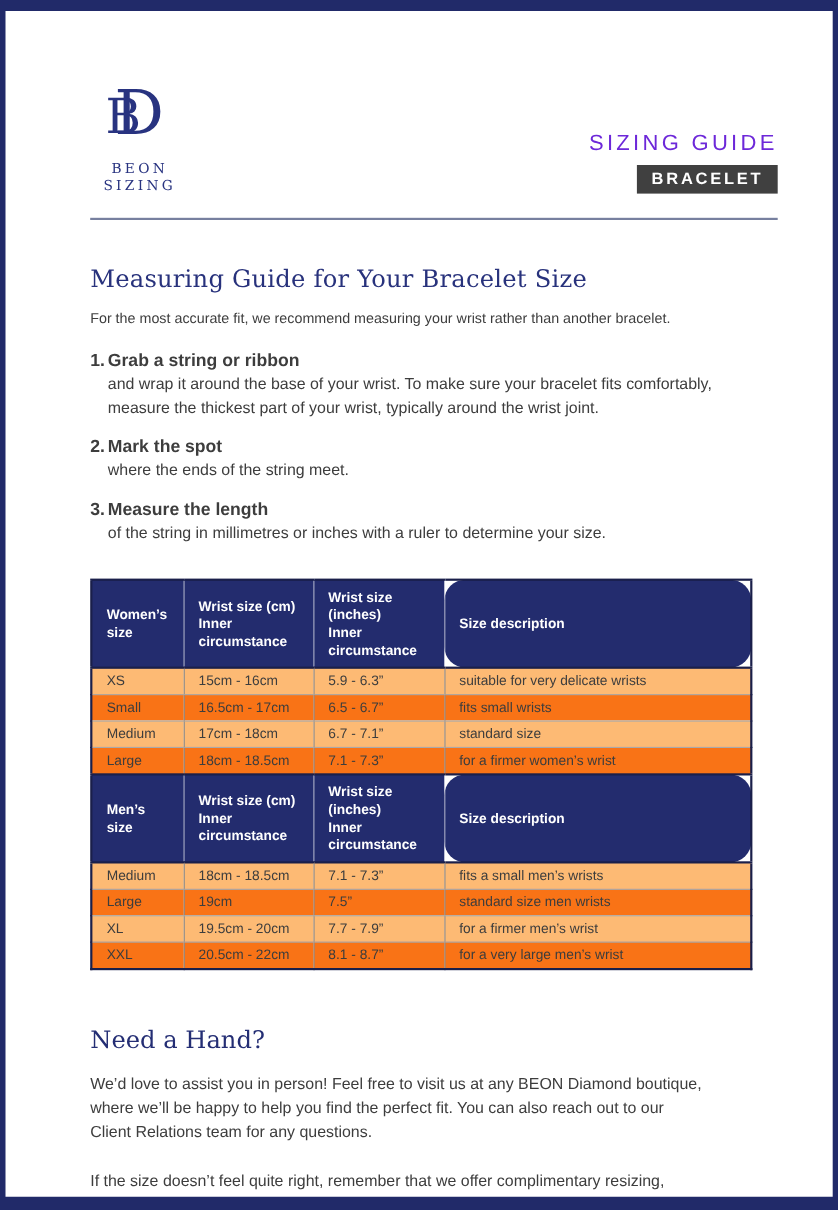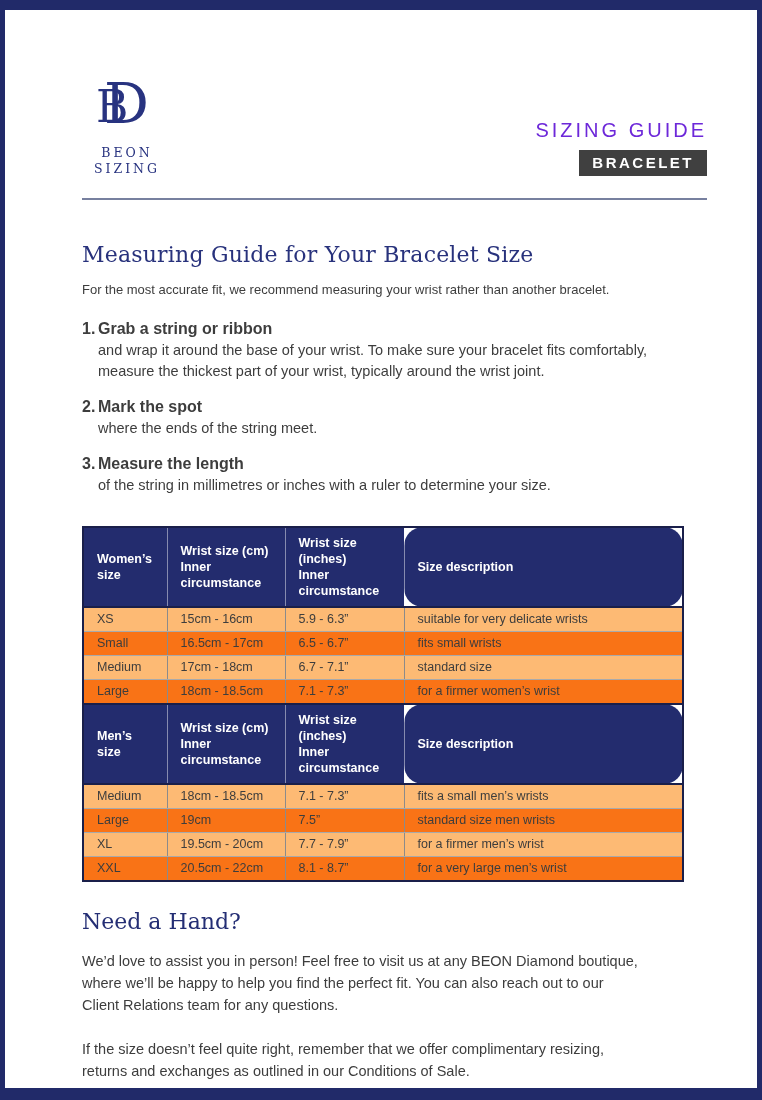--- a/index.html
+++ b/index.html
@@ -45,21 +45,21 @@
   }
   .size-table th:last-child { border-right:none;border-radius:19px; }
   .size-table td {
     padding:4px 8px 4px 13px; height:23px; line-height:15px; vertical-align:middle;
     border-right:1px solid #8b8b8b; border-bottom:1px solid #a9a9a9; background:#fdba74;
   }
   .size-table td:last-child { border-right:none; }
   .size-table tr.alt td { background:#f97316; }
 
   
-  .help-heading { margin-top:27px; font-family:"DejaVu Serif", serif; font-weight:500; font-size:22px; color:#242e74; }
+  .help-heading { margin-top:52px; font-family:"DejaVu Serif", serif; font-weight:500; font-size:22px; color:#242e74; }
   .help-p { margin-top:16px; font-size:14.5px; line-height:22px; max-width:560px; }
   .help-p + .help-p { margin-top:22px; }
 </style>
 </head>
 <body>
 
 <div class="page">
 
   <div class="header">
     <div class="logo">

